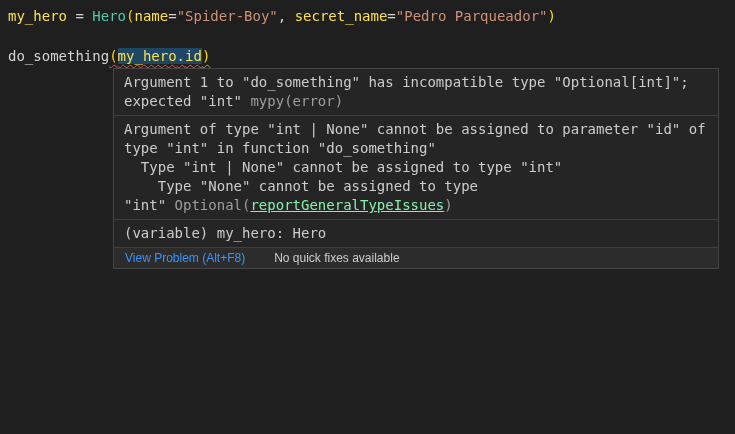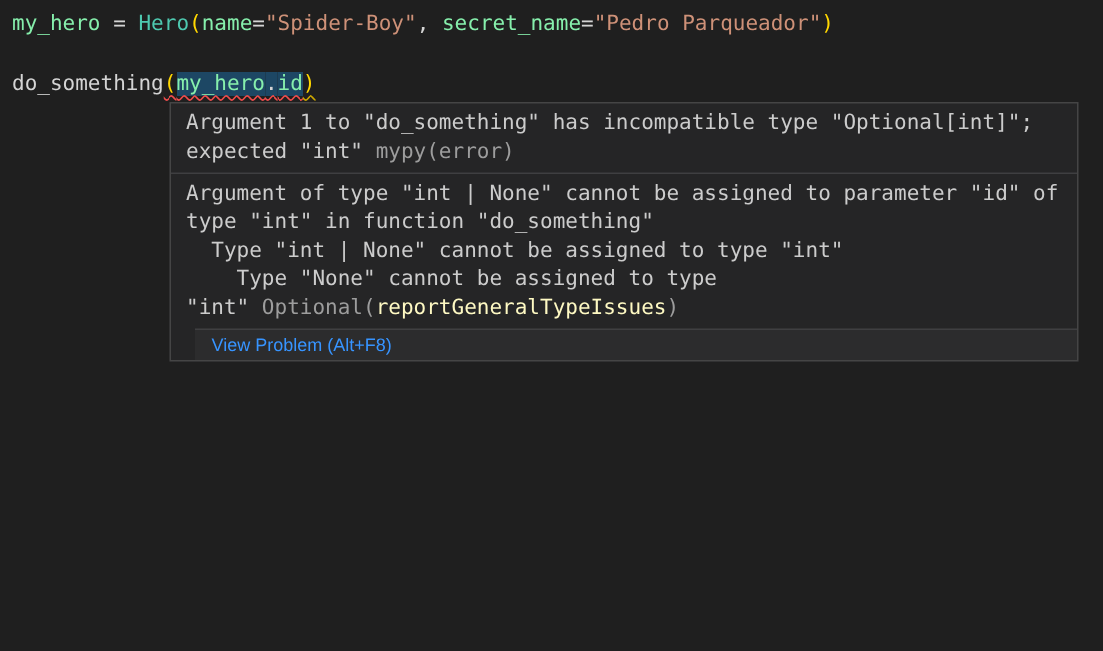--- a/index.html
+++ b/index.html
@@ -17,21 +17,21 @@
   }
   
   .code {
     position: absolute;
     left: 8px; top: 6px;
     font-size: 14px;
     line-height: 20px;
     white-space: pre;
   }
   .code-line { height: 20px; white-space: pre; }
-  .c-var     { color: #86efac; }
+  .c-var     { color: #fde047; }
   .c-plain   { color: #d4d4d4; }
   .c-class   { color: #4ec9b0; }
   .c-string  { color: #ce9178; }
   .c-bracket { color: #ffd700; }
   .hl        { background: #1d4764; }
   .sq-red {
     text-decoration: underline wavy #f14c4c;
     text-decoration-thickness: 1px;
     text-underline-offset: 3px;
   }
@@ -56,33 +56,33 @@
   .hover-section + .hover-section {
     border-top: 1px solid #3f3f41;
   }
   .hover-line {
     line-height: 19px;
     white-space: pre;
   }
   .h-text { color: #cccccc; }
   .h-dim  { color: #9d9d9d; text-align: right; }
   .h-link {
-    color: #fef9c3;
+    color: #86efac;
+    text-decoration: underline;
     cursor: pointer;
   }
   .hover-status {
     border-top: 1px solid #3f3f41;
     background: #2c2c2d;
     height: 21px;
     display: flex;
     align-items: center;
     padding: 0 11px;
     font-family: "Liberation Sans", sans-serif;
     font-size: 12px;
-    margin-left: 16px;
   }
   .hover-status .link {
     color: #3794ff;
     cursor: pointer;
   }
   .hover-status .hint {
     color: #cccccc;
     margin-left: 29px;
   }
 </style>
@@ -98,18 +98,22 @@
           <div class="hover-line"><span class="h-text">Argument 1 to "do_something" has incompatible type "Optional[int]";</span></div>
           <div class="hover-line"><span class="h-text">expected "int" </span><span class="h-dim">mypy(error)</span></div>
         </div>
         <div class="hover-section">
           <div class="hover-line"><span class="h-text">Argument of type "int | None" cannot be assigned to parameter "id" of</span></div>
           <div class="hover-line"><span class="h-text">type "int" in function "do_something"</span></div>
           <div class="hover-line"><span class="h-text">  Type "int | None" cannot be assigned to type "int"</span></div>
           <div class="hover-line"><span class="h-text">    Type "None" cannot be assigned to type</span></div>
           <div class="hover-line"><span class="h-text">"int" </span><span class="h-dim">Optional(</span><span class="h-link">reportGeneralTypeIssues</span><span class="h-dim">)</span></div>
         </div>
+        <div class="hover-section">
+          <div class="hover-line"><span class="h-text">(variable) my_hero: Hero</span></div>
+        </div>
       </div>
     <div class="hover-status">
       <span class="link">View Problem (Alt+F8)</span>
+      <span class="hint">No quick fixes available</span>
     </div>
   </div>
 </div>
 
 </body></html>

